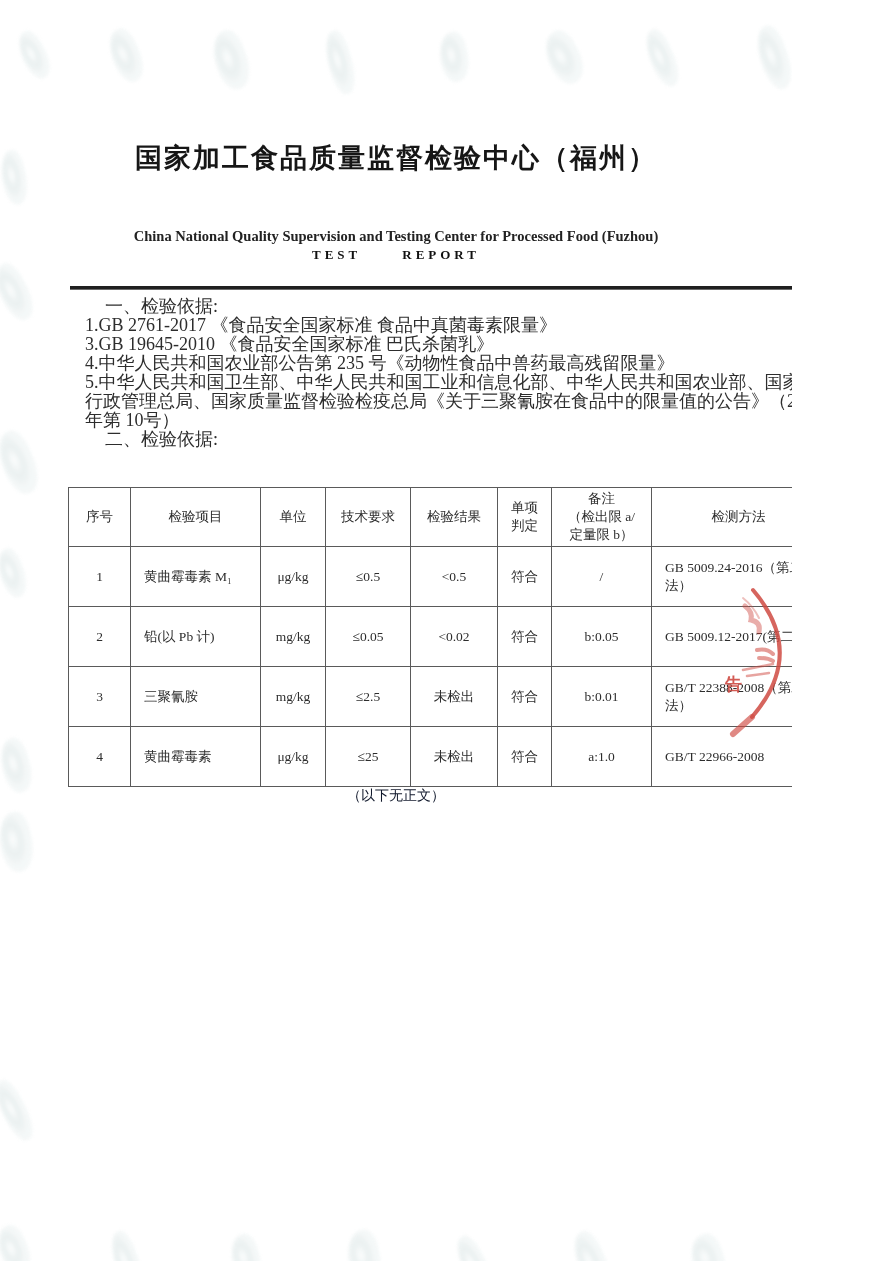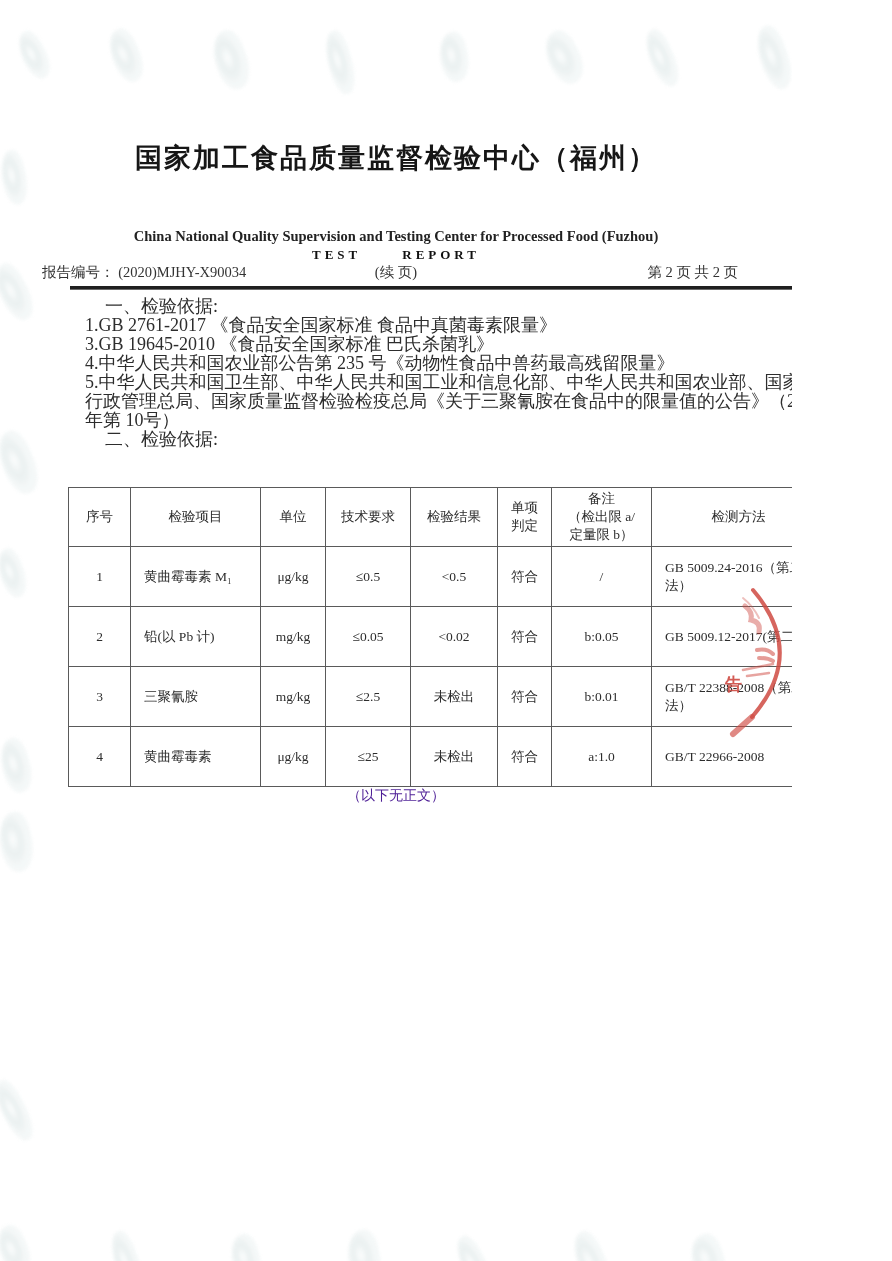--- a/index.html
+++ b/index.html
@@ -39,21 +39,21 @@
   }
   table.results th,table.results td{
     border:1px solid #5a5a5a;text-align:center;vertical-align:middle;
     padding:2px 3px;overflow:hidden;
   }
   table.results th{font-weight:normal;white-space:pre-line;height:54px;}
   table.results td{height:55px;}
   table.results td.left{text-align:left;padding-left:13px;}
   
   .closing{position:absolute;top:787px;left:0;width:100%;text-align:center;
-    font-size:14px;color:#4c1d95;}
+    font-size:14px;color:#0f172a;}
   
   .stamp{position:absolute;left:695px;top:578px;width:135px;height:172px;pointer-events:none;}
 </style>
 </head>
 <body>
 
 <div id="page">
 
   <div id="artifacts">
       <div class="smudge" style="left: 22px; top: 30px; width: 24px; height: 50px; transform: rotate(-28deg);"></div>
@@ -89,28 +89,20 @@
       <div class="smudge" style="left: 462px; top: 1234px; width: 24px; height: 60px; transform: rotate(-28deg);"></div>
       <div class="smudge" style="left: 578px; top: 1230px; width: 28px; height: 65px; transform: rotate(-24deg);"></div>
       <div class="smudge" style="left: 692px; top: 1234px; width: 32px; height: 50px; transform: rotate(-20deg);"></div>
       <div class="smudge" style="left: 800px; top: 1230px; width: 24px; height: 55px; transform: rotate(-16deg);"></div>
     </div>
 
   <div class="hdr title-cn">国家加工食品质量监督检验中心（福州）</div>
   <div class="hdr title-en">China National Quality Supervision and Testing Center for Processed Food (Fuzhou)</div>
   <div class="hdr report-en">TEST REPORT</div>
 
-  <div class="info-row">
-    <span class="info-left">
-      <span>报告编号：</span>
-      <span>(2020)MJHY-X90034</span>
-    </span>
-    <span class="info-center">(续 页)</span>
-    <span class="info-right">第 2 页  共 2 页</span>
-  </div>
 
   <div class="rule"></div>
 
   <div class="body-text">
     <div class="sec">一、检验依据:</div>
     <div>1.GB 2761-2017 《食品安全国家标准 食品中真菌毒素限量》</div>
     <div>3.GB 19645-2010 《食品安全国家标准 巴氏杀菌乳》</div>
     <div>4.中华人民共和国农业部公告第 235 号《动物性食品中兽药最高残留限量》</div>
     <div>5.中华人民共和国卫生部、中华人民共和国工业和信息化部、中华人民共和国农业部、国家工商行政管理总局、国家质量监督检验检疫总局《关于三聚氰胺在食品中的限量值的公告》（2011 年第 10号）</div>
     <div class="sec">二、检验依据:</div>

